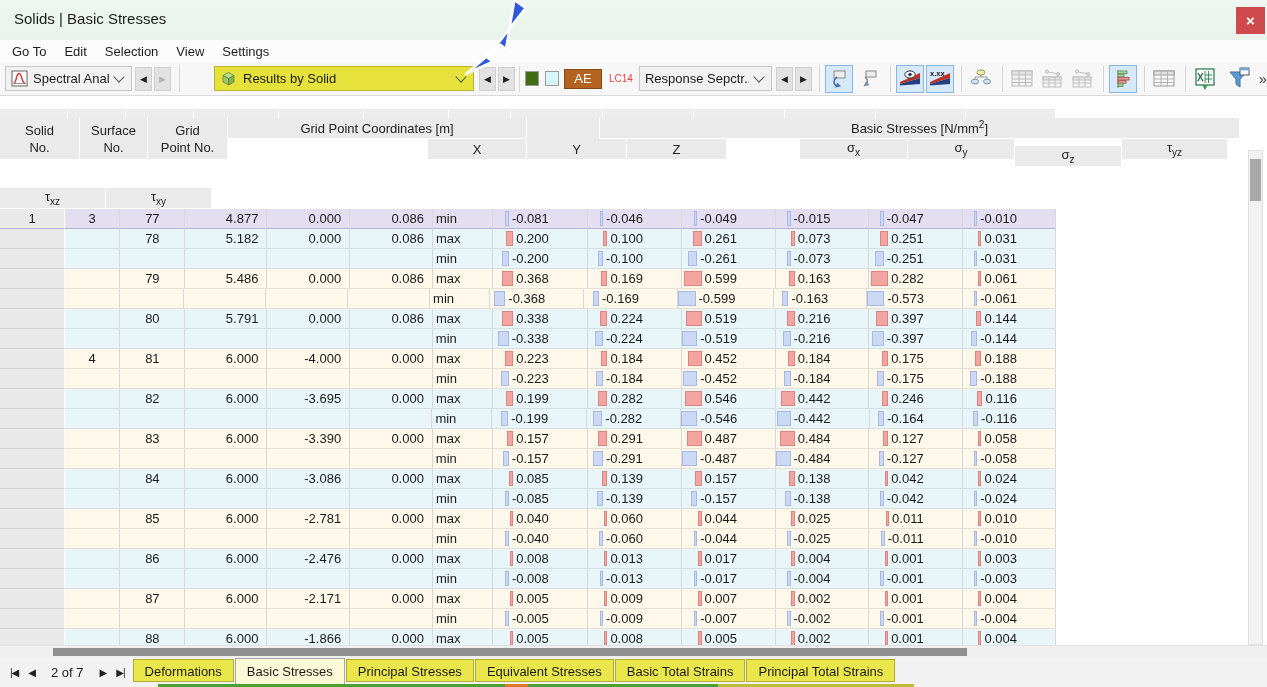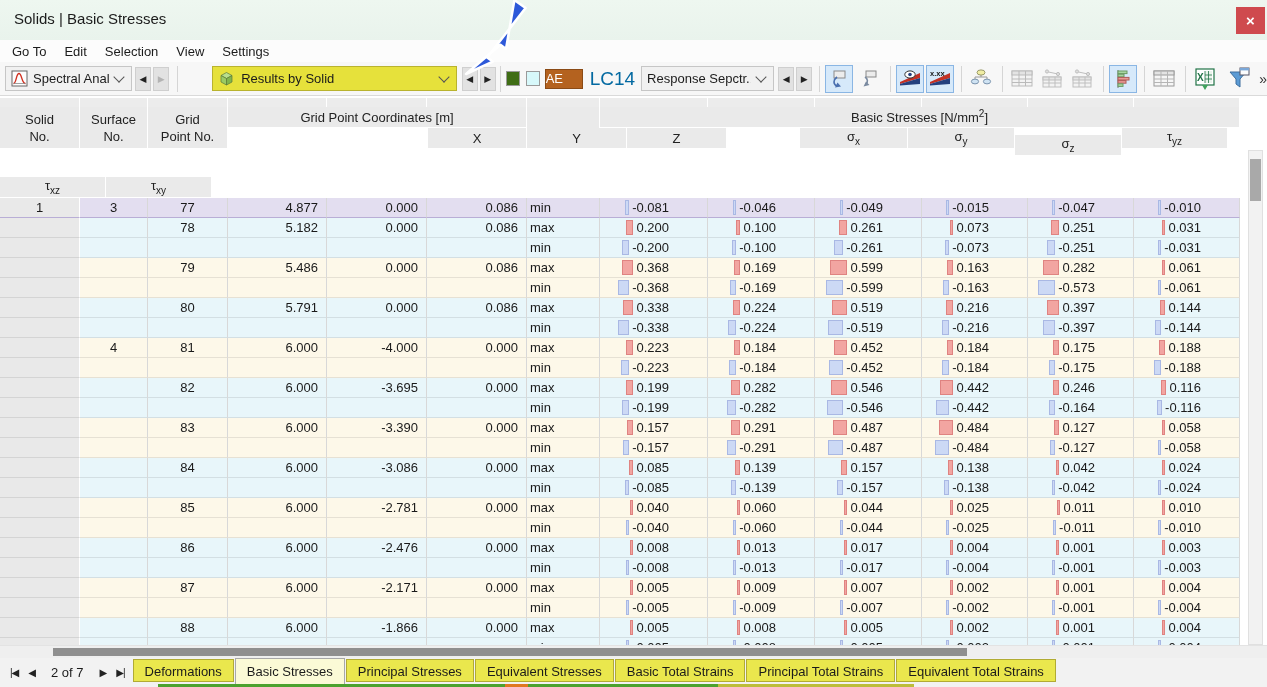--- a/index.html
+++ b/index.html
@@ -28,26 +28,26 @@
   .navbtn{width:17px;height:24px;background:#e2e2e2;border:1px solid #cfcfcf;box-sizing:border-box;
     display:flex;align-items:center;justify-content:center;font-size:9px;color:#222;}
   .navbtn.dis{color:#b3b3b3;}
   .vsep{width:1px;height:26px;background:#d5d5d5;margin:0 5px;flex:none;}
   .combo.hl{background:#e6e13b;border-color:#b9b32e;}
   .icbtn{width:28px;height:28px;border:1px solid transparent;display:flex;align-items:center;justify-content:center;
     box-sizing:border-box;margin-right:2px;flex:none;background:transparent;}
   .icbtn.blue{background:#d6e9fa;border-color:#8ab6e4;}
   .swatch{width:14px;height:15px;border:1px solid #9a9a9a;box-sizing:border-box;flex:none;}
   .aebadge{width:38px;height:20px;background:#b4621f;border:1px solid #8a4a15;color:#fff;font-size:13px;
-    display:flex;align-items:center;box-sizing:border-box;flex:none;}
-  .lctext{font-size:19px;color:#0369a1;margin:0 6px 0 7px;flex:none;}
+    display:flex;align-items:center;justify-content:center;box-sizing:border-box;flex:none;}
+  .lctext{font-size:10px;color:#ef4444;margin:0 6px 0 7px;flex:none;}
   .ovf{font-size:14px;color:#333;margin-left:4px;}
 
   
-  .tablewrap{position:absolute;left:0;top:96px;width:1240px;height:549px;background:#fff;}
+  .tablewrap{position:absolute;left:0;top:107px;width:1056px;height:549px;background:#fff;}
   .hstrip{display:flex;height:9px;margin-top:2px;}
   .hstrip div{background:#ececec;border-right:1px solid #fff;box-sizing:border-box;height:9px;}
   .thead{display:flex;flex-wrap:wrap;width:1240px;}
   .hcell{background:#eaeaea;border-right:1px solid #fff;border-bottom:1px solid #fff;box-sizing:border-box;
     font-size:13px;color:#222;display:flex;align-items:center;justify-content:center;text-align:center;}
   .hcell.tall{height:42px;flex-direction:column;line-height:17px;}
   .hcell.h1{height:21px;}
   .hcell.h2{height:21px;}
   sub{font-size:10px;}
   sup{font-size:10px;}
@@ -1174,21 +1174,20 @@
       <span class="pbtn" style="margin-left:2px">▶</span>
       <span class="pbtn">▶|</span>
     </div>
     <div class="tabs" id="tabs">
         <div class="tab">Deformations</div>
         <div class="tab active">Basic Stresses</div>
         <div class="tab">Principal Stresses</div>
         <div class="tab">Equivalent Stresses</div>
         <div class="tab">Basic Total Strains</div>
         <div class="tab">Principal Total Strains</div>
-        <div class="tab">Equivalent Total Strains</div>
       </div>
     <div class="edgestrip" style="left:158px;width:347px;background:#4ca22e"></div>
     <div class="edgestrip" style="left:505px;width:23px;background:#e07820"></div>
     <div class="edgestrip" style="left:528px;width:190px;background:#4ca22e"></div>
     <div class="edgestrip" style="left:718px;width:196px;background:#bdbd3a"></div>
   </div>
 
   <svg class="arrowsvg" width="120" height="92" viewBox="0 0 120 92">
     <polygon points="84.4,-2.2 76,49 70.4,44.8 36,74 62.8,61.6 57.2,57.4 95.6,6.2" transform="translate(0,0)" fill="none"></polygon>
     <polygon points="84.4,0 76,49 70.4,44.8 36,74 62.8,61.6 57.2,57.4 95.6,8" fill="#2e59d9" stroke="#ffffff" stroke-width="2.5" stroke-linejoin="round"></polygon>

